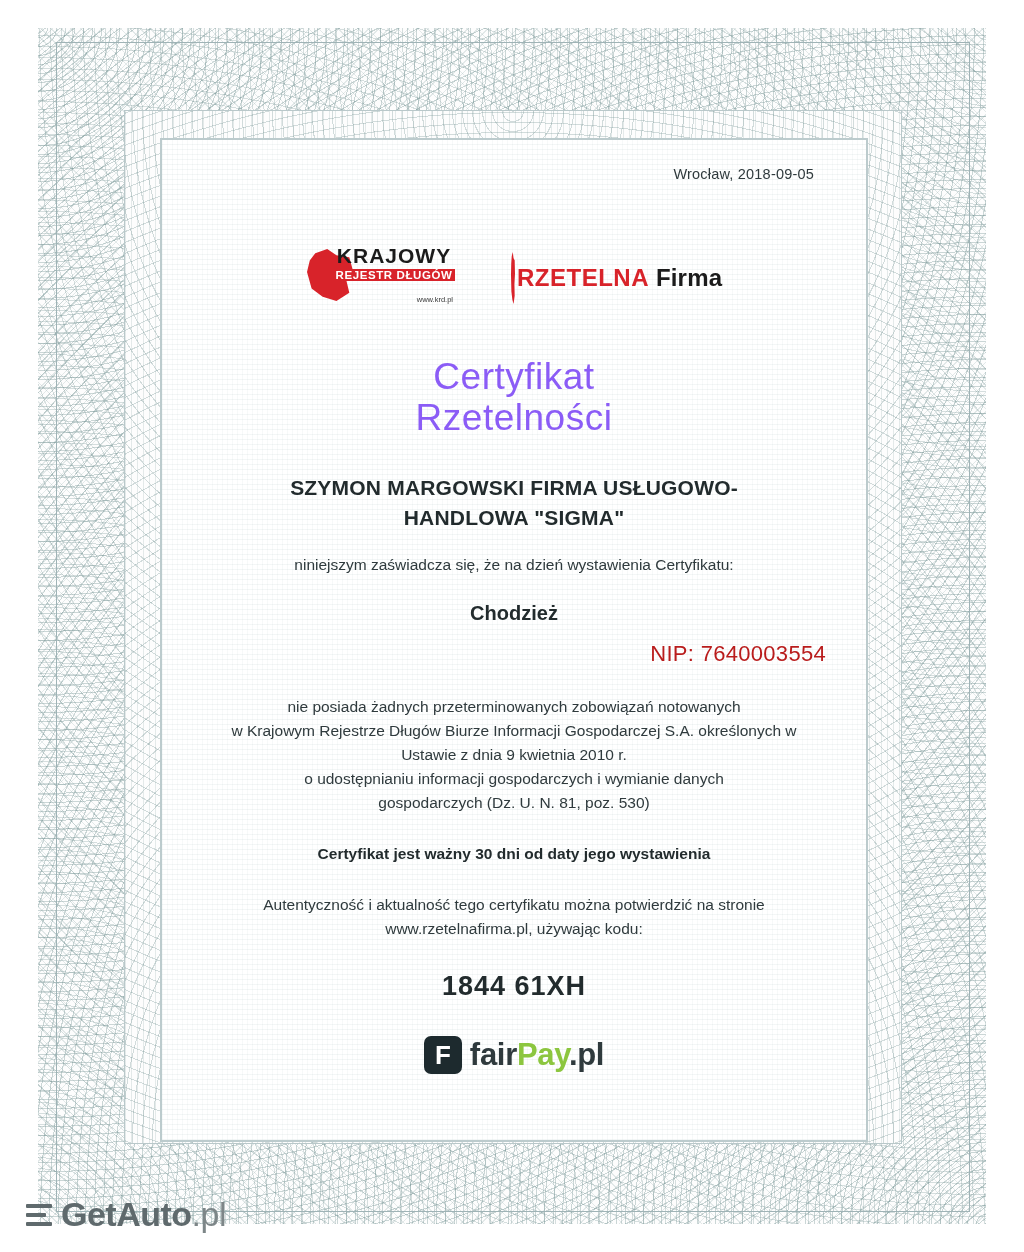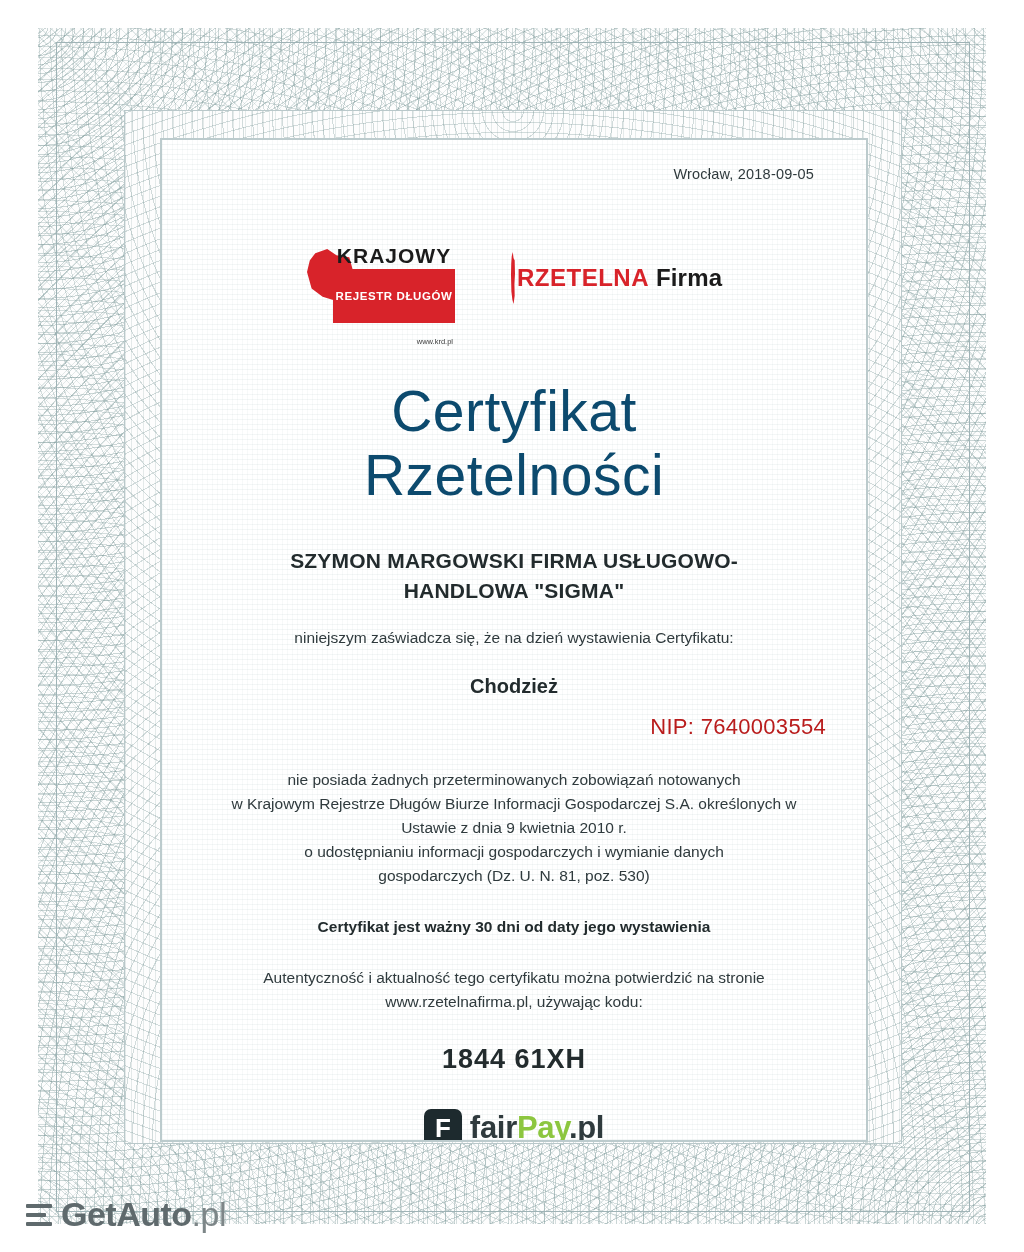--- a/index.html
+++ b/index.html
@@ -132,21 +132,21 @@
     text-align: center;
     line-height: 1;
   }
   #krd-sub {
     margin-top: 3px;
     background: #d8232a;
     color: #ffffff;
     font-size: 11.5px;
     font-weight: bold;
     letter-spacing: 0.6px;
-    padding: 21px 2px;
+    padding: 0 2px;
     text-align: center;
   }
   #krd-url {
     margin-top: 14px;
     font-size: 7.5px;
     color: #3a3a3a;
     text-align: right;
     padding-right: 2px;
   }
   
@@ -174,24 +174,24 @@
     color: #d8232a;
     letter-spacing: 0.5px;
   }
   #rf-text .firma {
     font-weight: bold;
     color: #1b1b1b;
   }
 
   
   #cert-title {
-    margin-top: 64px;
-    font-size: 57px;
+    margin-top: 40px;
+    font-size: 37px;
     line-height: 1.12;
-    color: #0c4a6e;
+    color: #8b5cf6;
     font-weight: normal;
     letter-spacing: 0.5px;
   }
   #cert-title .line2 { display: block; }
 
   #intro-line {
     margin-top: 22px;
     font-size: 15.5px;
     color: #2f3a3d;
   }

